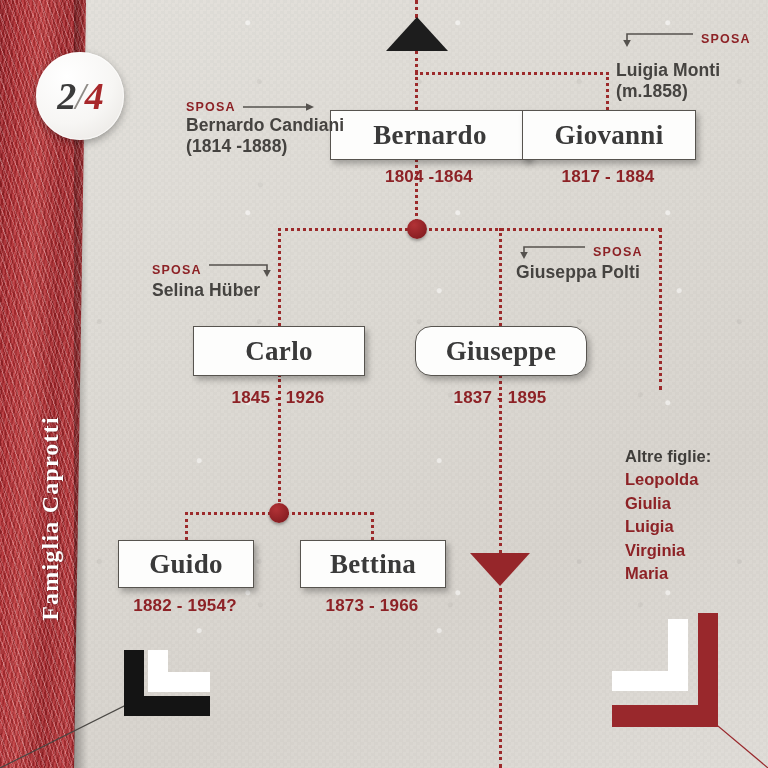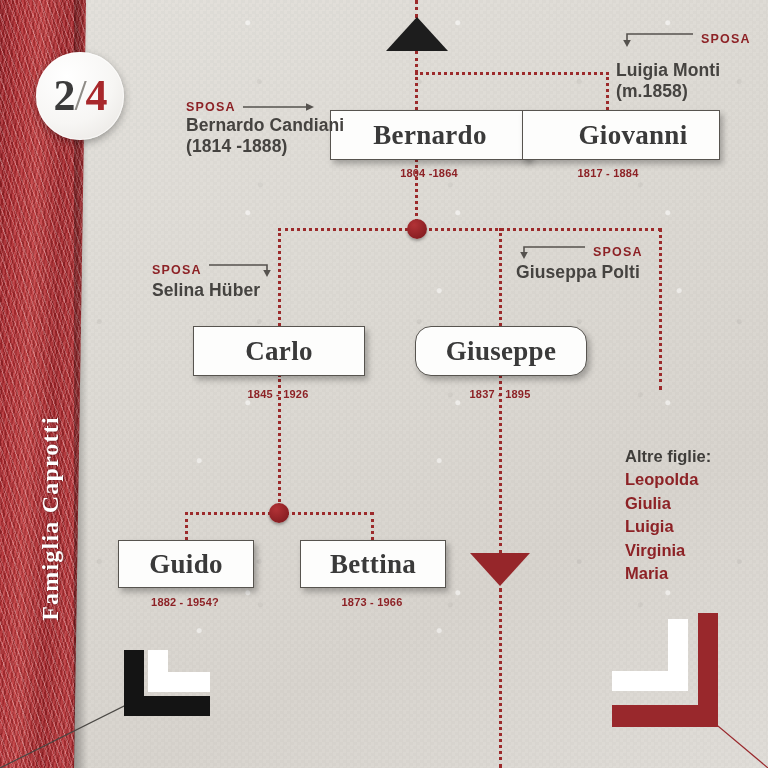--- a/index.html
+++ b/index.html
@@ -51,38 +51,38 @@
   }
 
   
   .badge{
     position:absolute;left:36px;top:52px;width:88px;height:88px;border-radius:50%;
     background:radial-gradient(circle at 35% 28%,#ffffff 0%,#f7f6f4 55%,#e6e3df 100%);
     box-shadow:0 3px 9px rgba(0,0,0,.33),0 0 0 1px rgba(255,255,255,.6) inset;
     display:flex;align-items:center;justify-content:center;
   }
   .badge span{
-    font-family:"Liberation Serif",serif;font-weight:bold;font-size:44px;
-    letter-spacing:-1px;line-height:1;
+    font-family:"Liberation Serif",serif;font-weight:bold;font-size:38px;
+    letter-spacing:-1px;line-height:1;font-style:italic;
   }
   .badge .n{color:#3b3b3b;}
   .badge .sl{color:#8e8b86;font-weight:normal;}
   .badge .d{color:#a8282b;}
 
   
   .pbox{
     position:absolute;background:#fdfdfc;border:1px solid #57544f;
     box-shadow:3px 4px 6px rgba(0,0,0,.27);
     display:flex;align-items:center;justify-content:center;
     font-family:"Liberation Serif",serif;font-weight:bold;color:#3a3a3a;
     z-index:6;
   }
   .pbox .nm{font-size:27px;letter-spacing:.3px;line-height:1;}
   .dates{
-    position:absolute;color:#8d2226;font-weight:bold;font-size:11px;
+    position:absolute;color:#8d2226;font-weight:bold;font-size:17px;
     letter-spacing:.2px;text-align:center;z-index:6;
   }
 
   
   .dh{position:absolute;height:0;border-top:3px dotted #9c2a2b;z-index:2;}
   .dv{position:absolute;width:0;border-left:3px dotted #9c2a2b;z-index:2;}
   .dot{
     position:absolute;width:20px;height:20px;border-radius:50%;
     background:radial-gradient(circle at 36% 30%,#b23236,#8a1f23 70%,#76191d 100%);
     box-shadow:0 2px 3px rgba(0,0,0,.3);z-index:5;
@@ -140,21 +140,21 @@
   <div class="dv" style="left:415px;top:51px;height:22px;"></div>
   <div class="dh" style="left:415px;top:72px;width:194px;"></div>
   <div class="dv" style="left:415px;top:72px;height:38px;"></div>
   <div class="dv" style="left:606px;top:72px;height:38px;"></div>
 
   <div class="pbox" style="left:330px;top:110px;width:198px;height:48px;">
     <span class="nm">Bernardo</span>
   </div>
   <div class="dates" style="left:330px;top:167px;width:198px;">1804 -1864</div>
 
-  <div class="pbox" style="left:522px;top:110px;width:172px;height:48px;padding-left:24px;">
+  <div class="pbox" style="left:522px;top:110px;width:172px;height:48px;">
     <span class="nm">Giovanni</span>
   </div>
   <div class="dates" style="left:522px;top:167px;width:172px;">1817 - 1884</div>
 
   <div class="ann" style="left:616px;top:30px;">
     <div class="row" style="justify-content:flex-start;">
       <svg class="arrow-svg" width="78" height="18" viewBox="0 0 78 18">
         <path d="M77 4 L11 4 L11 12" fill="none" stroke="#55524e" stroke-width="1.6"></path>
         <path d="M11 17 L7.2 10 L14.8 10 Z" fill="#55524e"></path>
       </svg>

